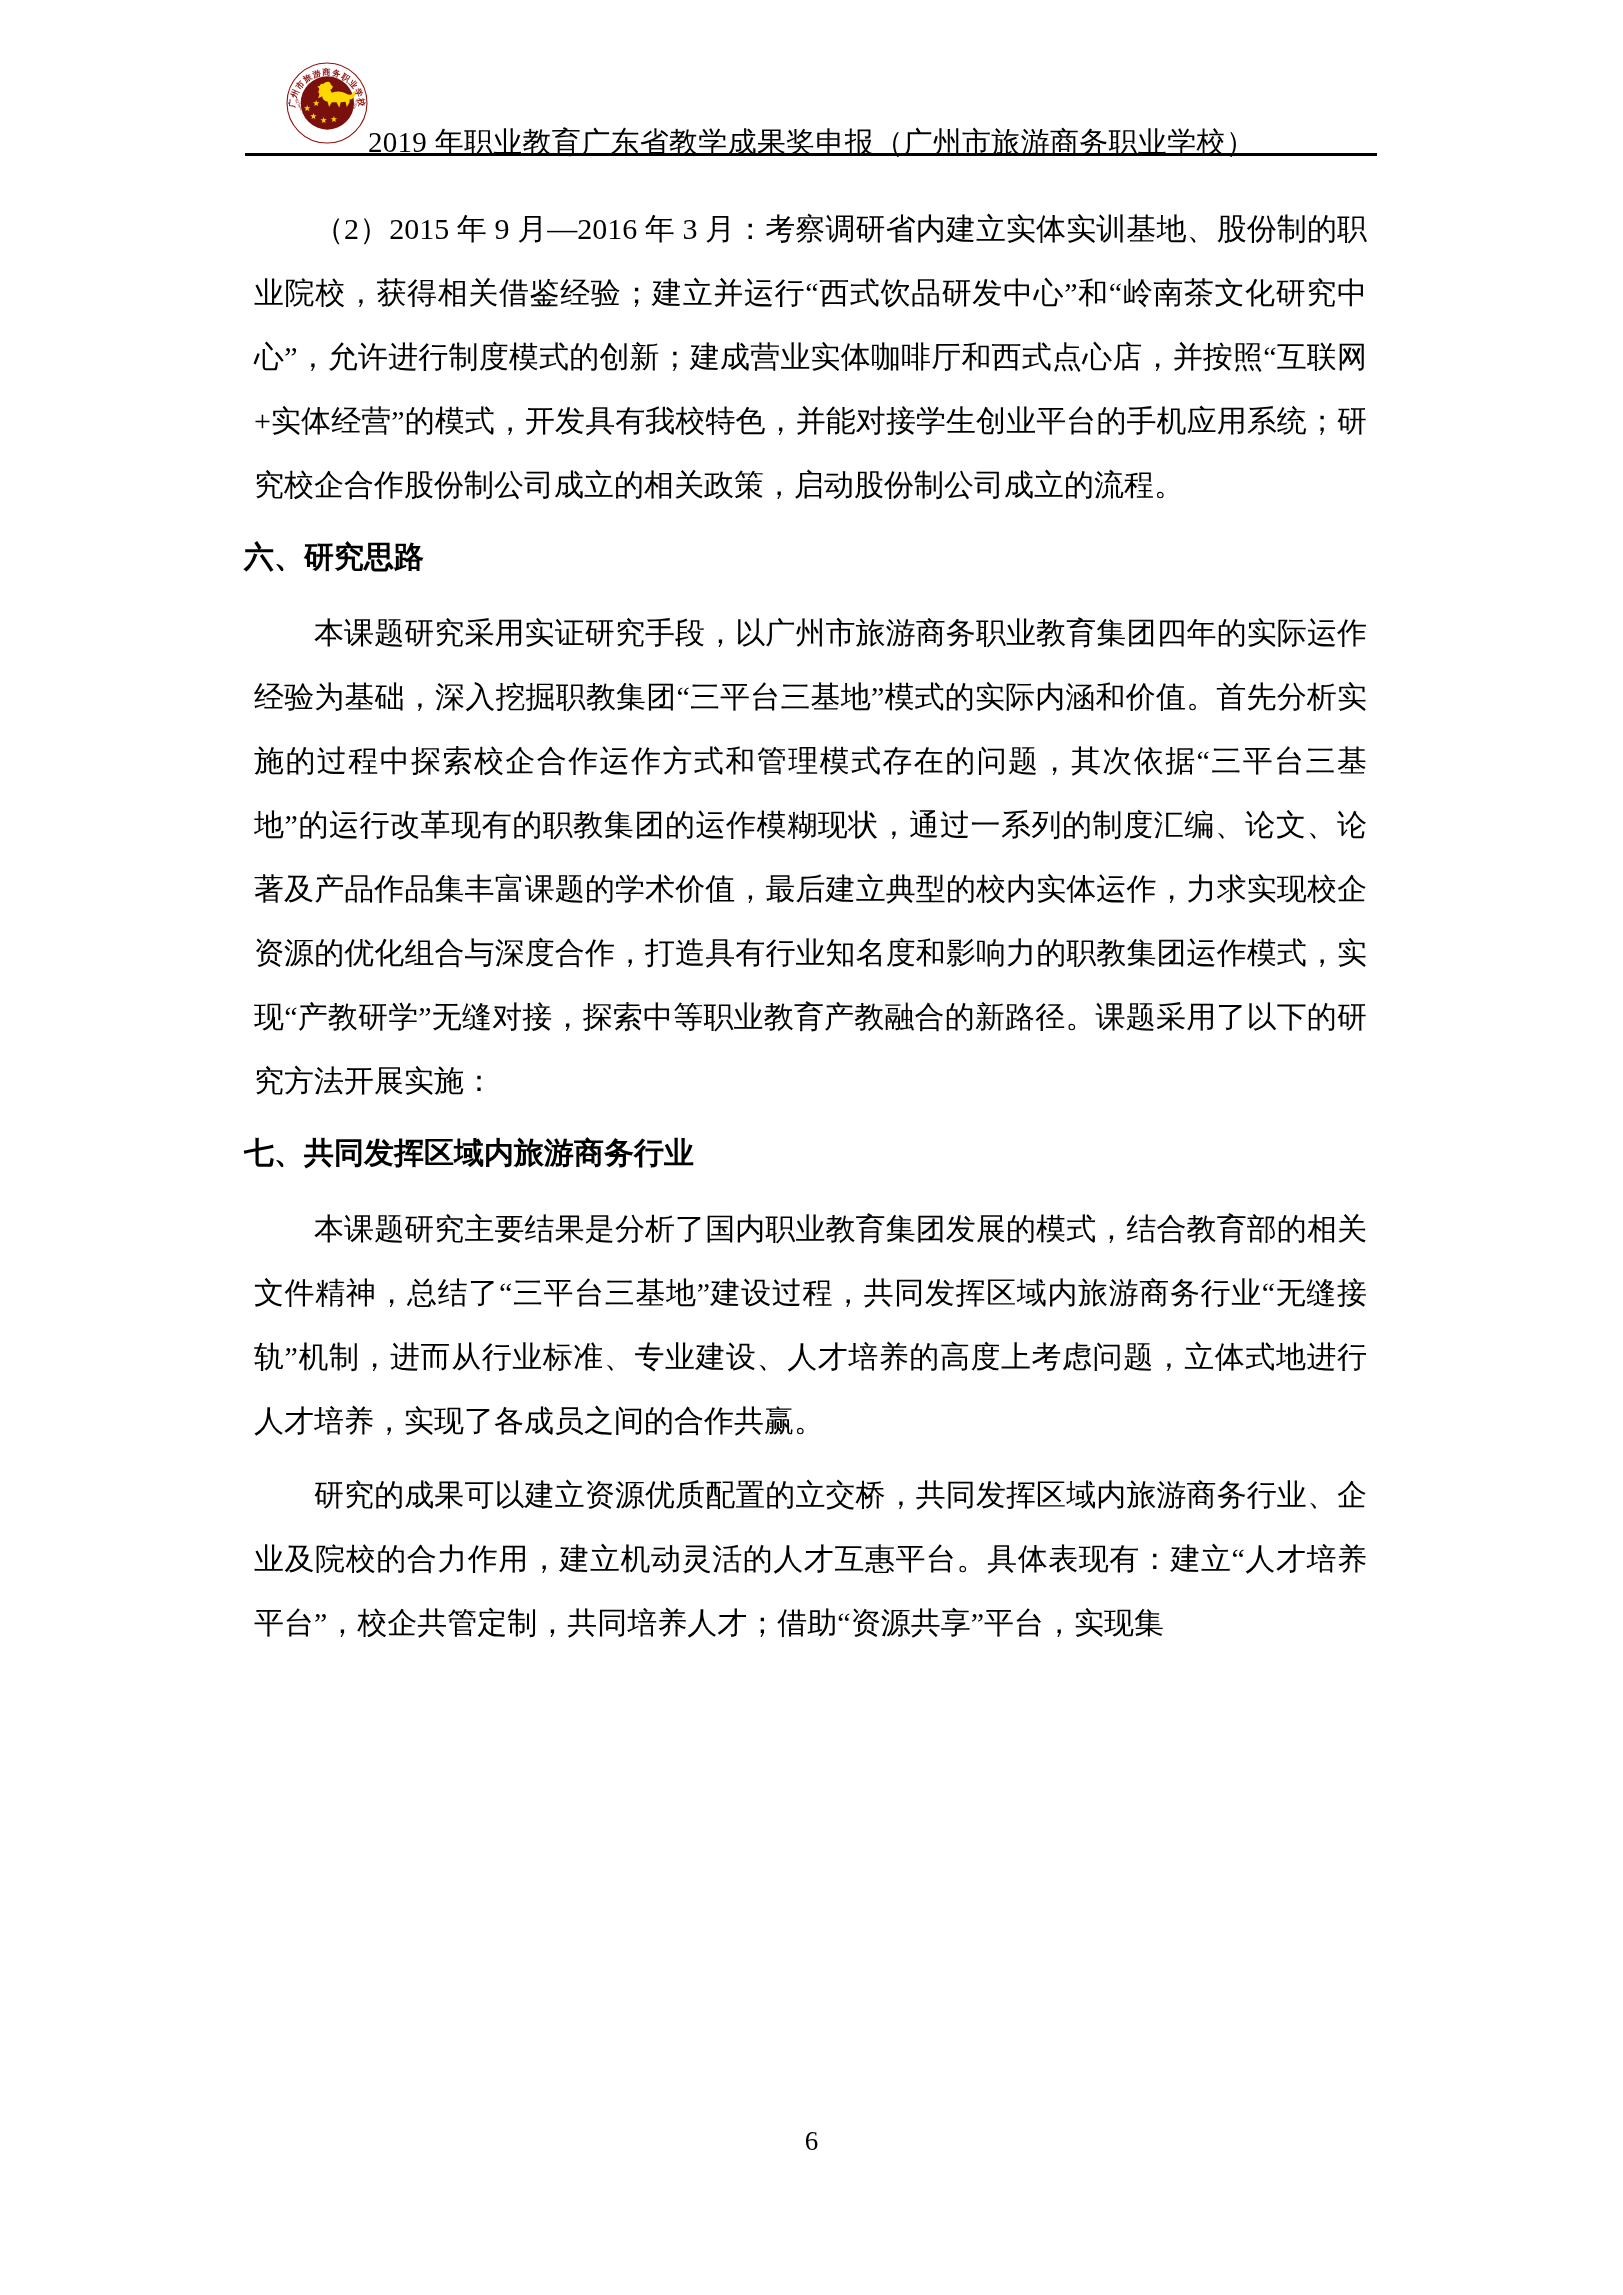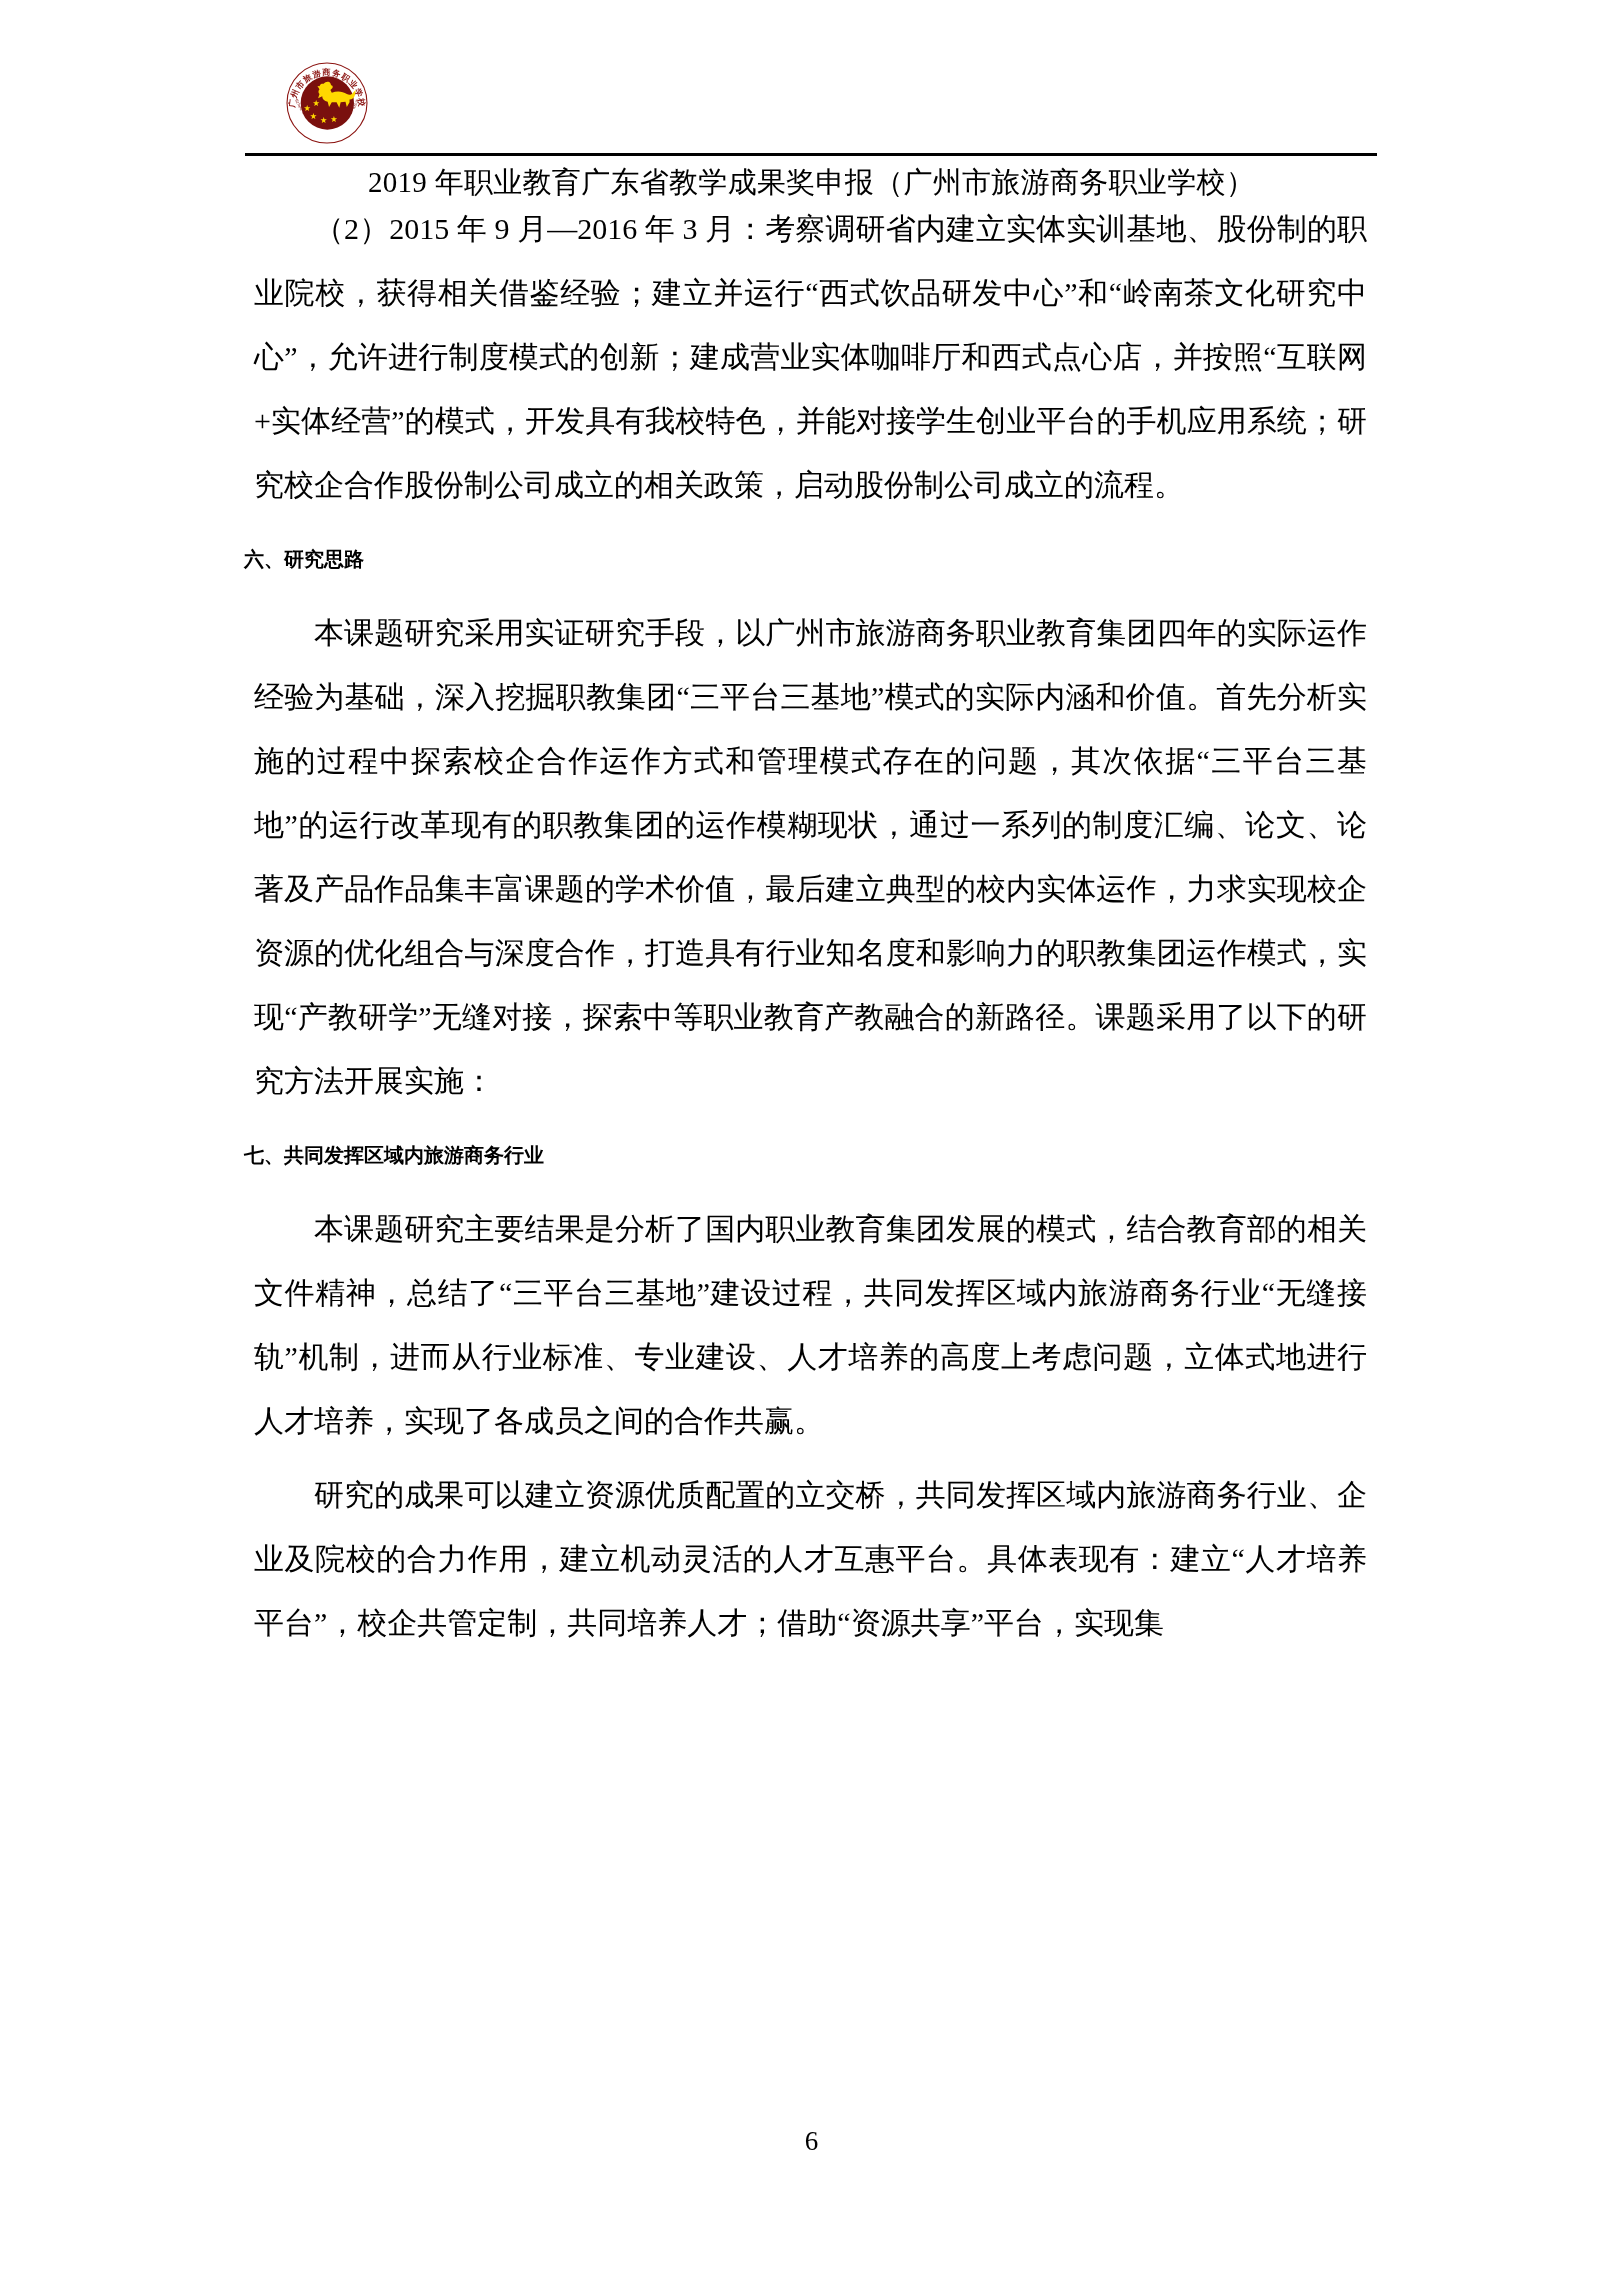--- a/index.html
+++ b/index.html
@@ -31,38 +31,37 @@
     font-size:12px;fill:#ffd800;
     font-family:"DejaVu Sans",sans-serif;
     text-anchor:middle;
   }
   .header-title{
     position:absolute;left:0;top:123px;width:100%;
     text-align:center;
     font-size:29px;
     white-space:nowrap;
     letter-spacing:0.3px;
-    margin-top:40px;
   }
   .header-rule{
     position:absolute;left:245px;top:153px;
     width:1132px;height:3.4px;background:#000;
   }
   
   .content{
     position:absolute;left:244px;top:187px;width:1133px;
     font-size:30px;line-height:64px;
     text-align:justify;
   }
   .para{margin:10px;text-indent:2em;}
   .heading{
     margin:5.5px 0 0 0;
-    font-size:20px;line-height:64px;
+    font-size:30px;line-height:64px;
     font-weight:bold;
-    font-family:Liberation Sans, sans-serif;
+    font-family:Liberation Mono, monospace;
   }
   
   .page-number{
     position:absolute;left:0;top:2126px;width:100%;
     text-align:center;font-size:27px;
   }
 </style>
 </head>
 <body>
 

